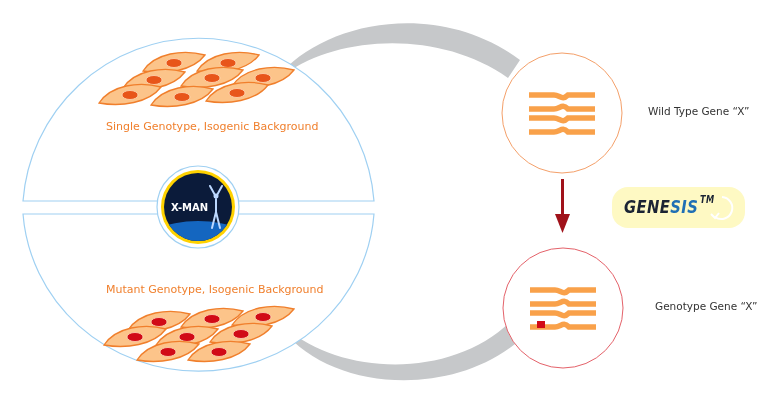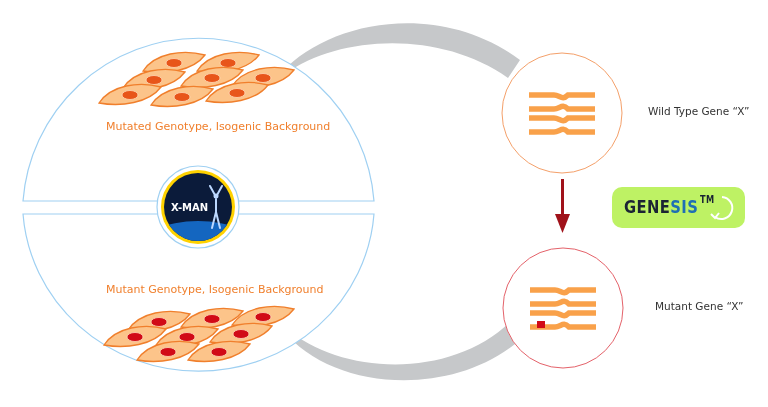--- a/index.html
+++ b/index.html
@@ -9,21 +9,21 @@
   .lbl-orange { color: #f07f2c; font-size: 11px; }
   .lbl-dark { color: #333333; font-size: 10.5px; }
   .lbl-red { color: #d9262e; font-size: 11.5px; font-weight: bold; }
   #label-normal { left: 106px; top: 120px; width: 184px; text-align: center; }
   #label-mutant { left: 106px; top: 283px; width: 184px; text-align: left; }
   #label-wild { left: 648px; top: 105px; }
   #label-mutated { left: 655px; top: 300px; }
   #label-missense { left: 412px; top: 202px; }
   #genesis {
     position: absolute; left: 612px; top: 187px; width: 133px; height: 41px;
-    background: #bef264; border-radius: 10px;
+    background: #fef9c3; border-radius: 16px; font-style: italic;
   }
   #genesis-text {
     position: absolute; left: 12px; top: 9px; font-family: "DejaVu Sans", sans-serif;
     font-weight: bold; font-size: 18px; letter-spacing: 0.5px; transform: scaleX(0.82); transform-origin: left center;
   }
   .g-dark { color: #1b2434; }
   .g-blue { color: #1f6fb4; }
   .g-tm { color: #1b2434; font-size: 10px; vertical-align: top; position: relative; top: -2px; margin-left: 2px; }
   #genesis-cycle { position: absolute; right: 8px; top: 6px; width: 30px; height: 30px; }
 </style>
@@ -153,24 +153,24 @@
     <g>
       <circle cx="563" cy="308" r="60" fill="#ffffff" stroke="#e4626a" stroke-width="1"></circle>
       <g id="chromo-bot">
           <path d="M 530 290 L 555 290 C 561 290, 563 296, 569 290 L 596 290 M 530 304 L 555 304 C 561 304, 563 298, 569 304 L 596 304" fill="none" stroke="#f9a14a" stroke-width="5.5"></path>
           <path d="M 530 313 L 555 313 C 561 313, 563 319, 569 313 L 596 313 M 530 327 L 555 327 C 561 327, 563 321, 569 327 L 596 327" fill="none" stroke="#f9a14a" stroke-width="5.5"></path>
         </g>
       <rect x="537" y="321" width="8" height="7" fill="#d10a17"></rect>
     </g>
   </svg>
 
-  <div class="lbl lbl-orange" id="label-normal">Mutated Genotype, Isogenic Background</div>
+  <div class="lbl lbl-orange" id="label-normal">Single Genotype, Isogenic Background</div>
   <div class="lbl lbl-orange" id="label-mutant">Mutant Genotype, Isogenic Background</div>
   <div class="lbl lbl-dark" id="label-wild">Wild Type Gene “X”</div>
-  <div class="lbl lbl-dark" id="label-mutated">Mutant Gene “X”</div>
+  <div class="lbl lbl-dark" id="label-mutated">Genotype Gene “X”</div>
 
   <div id="genesis">
     <div id="genesis-text"><span class="g-dark">GENE</span><span class="g-blue">SIS</span><span class="g-tm">TM</span></div>
     <svg id="genesis-cycle" viewBox="0 0 30 30">
       <path d="M 15 4 A 11 11 0 1 1 8 24" fill="none" stroke="#ffffff" stroke-width="2"></path>
       <path d="M 4 21 L 8 25 L 12 20" fill="none" stroke="#ffffff" stroke-width="2"></path>
     </svg>
   </div>
 </div>
 

